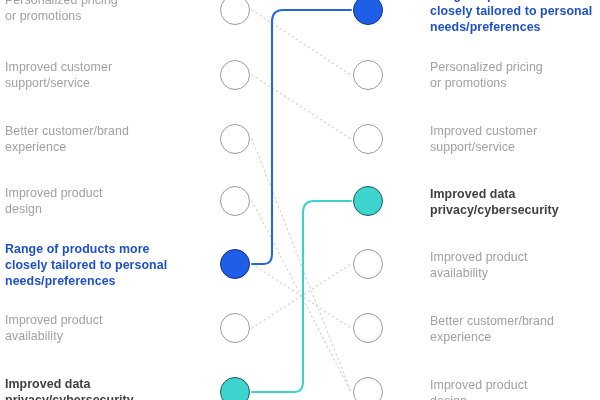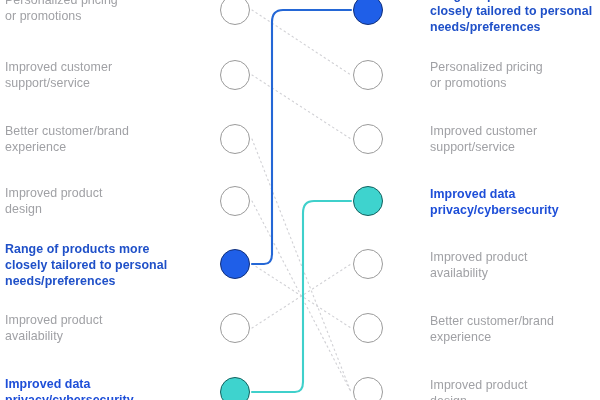--- a/index.html
+++ b/index.html
@@ -38,21 +38,21 @@
     letter-spacing:.005em;
     white-space:pre-line;
   }
   .label.left{
     left:5px;width:185px;text-align:left;
   }
   .label.right{
     left:430px;width:168px;text-align:left;
   }
   .label.hl-blue{color:#1f50c8;font-weight:bold;}
-  .label.hl-teal{color:#1d4ed8;font-weight:bold;}
+  .label.hl-teal{color:#404040;font-weight:bold;}
 </style>
 </head>
 <body>
 
 <div id="stage">
 
   <svg class="links" viewBox="0 0 600 400" width="600" height="400" xmlns="http://www.w3.org/2000/svg">
 
     <line x1="252" y1="10" x2="351" y2="75" stroke="#d2d2d6" stroke-width="1.15" stroke-dasharray="1.4 3.4" stroke-linecap="round"></line>
     <line x1="252" y1="75" x2="351" y2="139" stroke="#d2d2d6" stroke-width="1.15" stroke-dasharray="1.4 3.4" stroke-linecap="round"></line>

